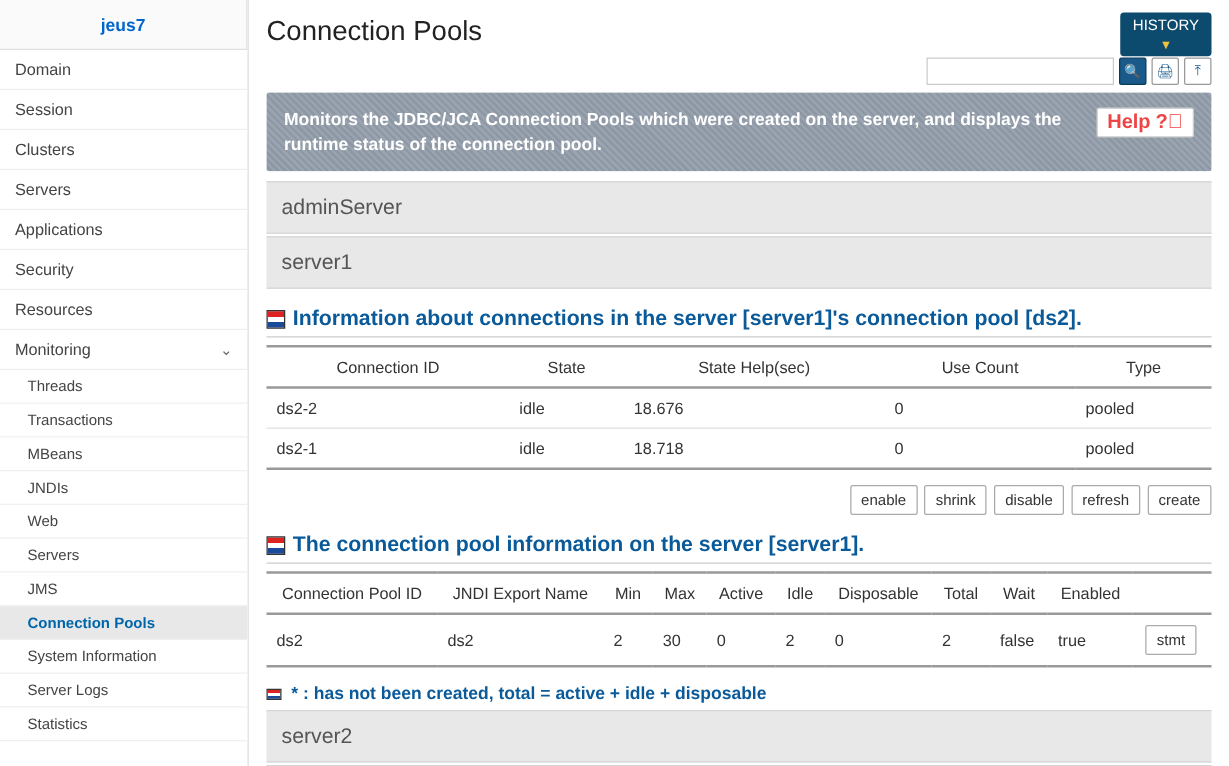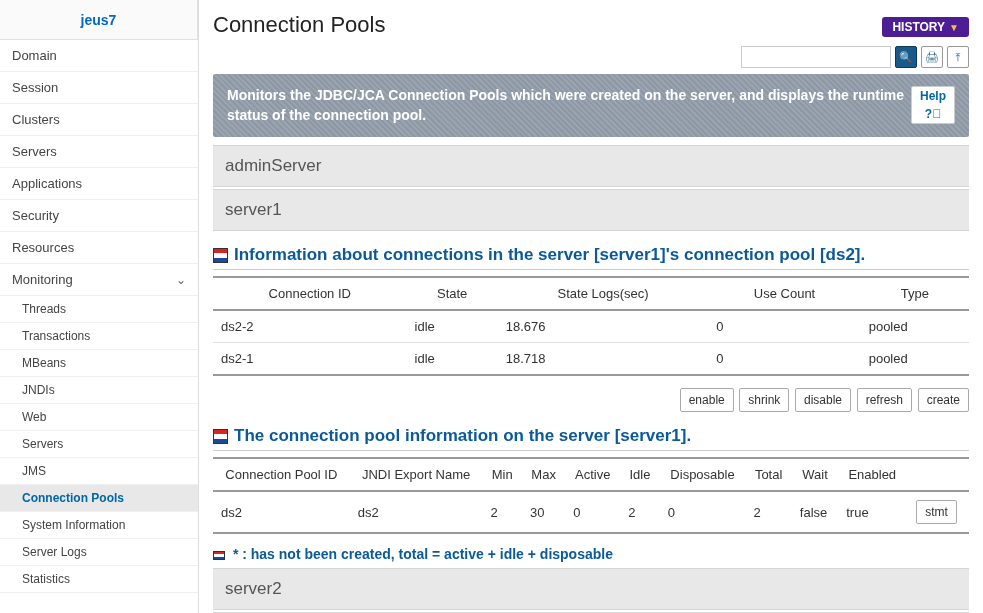--- a/index.html
+++ b/index.html
@@ -11,29 +11,29 @@
 .nav { list-style: none; }
 .nav-item { padding: 8px 12px; border-bottom: 1px solid #eee; color: #444; cursor: pointer; font-size: 13px; }
 .nav-item.expand { display: flex; justify-content: space-between; align-items: center; }
 .nav-item .chev { font-size: 12px; color: #666; }
 .subnav { list-style: none; background: #fff; }
 .subnav .sub-item { padding: 6px 12px 6px 22px; border-bottom: 1px solid #f0f0f0; color: #444; cursor: pointer; font-size: 12px; }
 .subnav .sub-item.active { background: #e8e8e8; color: #0066aa; font-weight: bold; }
 .main { flex: 1; padding: 8px 14px; overflow-y: auto; position: relative; }
 .topbar { display: flex; justify-content: space-between; align-items: center; }
 h1.page-title { font-size: 22px; font-weight: normal; color: #222; margin: 4px 0 8px 0; }
-.history-btn { background: #4c1d95; color: #fff; padding: 3px 10px; border-radius: 3px; font-weight: bold; font-size: 12px; cursor: pointer; display: inline-flex; align-items: center; gap: 4px; }
+.history-btn { background: #0c4a6e; color: #fff; padding: 3px 10px; border-radius: 3px; font-weight: normal; font-size: 12px; cursor: pointer; display: inline-flex; align-items: center; gap: 4px; flex-direction: column; }
 .history-btn .chev-down { color: #f0c040; font-size: 10px; }
 .search-row { display:flex; justify-content:flex-end; align-items:center; gap:4px; margin-bottom:6px;}
 .search-input { width: 150px; height: 22px; border: 1px solid #ccc; padding: 2px 4px; font-size: 12px; }
 .icon-btn { width:22px; height:22px; background:#1a5a8a; color:#fff; border:1px solid #0a3a5a; display:inline-flex; align-items:center; justify-content:center; cursor:pointer; font-size:11px; border-radius:2px;}
 .icon-btn.outline { background:#fff; color:#1a5a8a; border:1px solid #999;}
 .info-banner { background: repeating-linear-gradient(45deg,#9aa4b0,#9aa4b0 2px,#8e98a4 2px,#8e98a4 4px); background-color:#8e98a4; border-radius:2px; padding: 12px 14px; color:#fff; font-weight:bold; font-size:14px; display:flex; justify-content:space-between; align-items:flex-start; margin-bottom:8px;}
 .info-banner .txt { flex:1; line-height:1.4; }
-.help-btn { background:#fff; border:1px solid #ccc; color:#0369a1; padding:2px 8px; font-size:12px; cursor:pointer; border-radius:2px; display:inline-flex; align-items:center; gap:4px;flex-direction:column;}
+.help-btn { background:#fff; border:1px solid #ccc; color:#ef4444; padding:2px 8px; font-size:16px; cursor:pointer; border-radius:2px; display:inline-flex; align-items:center; gap:4px;}
 .server-row { background:#e8e8e8; padding:10px 12px; color:#555; border-top:1px solid #d5d5d5; border-bottom:1px solid #d5d5d5; font-size:17px; margin-top:2px; cursor:pointer;}
 .section-title { color:#0a5a9a; font-size:17px; font-weight:bold; margin:14px 0 6px 0; display:flex; align-items:center; gap:6px; border-bottom:1px solid #ccc; padding-bottom:4px;}
 .section-title .flag { width:15px; height:15px; display:inline-block; background: linear-gradient(to bottom, #d22 0%, #d22 33%, #fff 33%, #fff 66%, #1a4a9a 66%, #1a4a9a 100%); border:1px solid #333; flex-shrink:0;}
 .flag-small { width:12px; height:9px; display:inline-block; background: linear-gradient(to bottom, #d22 0%, #d22 33%, #fff 33%, #fff 66%, #1a4a9a 66%, #1a4a9a 100%); border:1px solid #333; vertical-align:middle; margin-right:4px;}
 table.data { width:100%; border-collapse:collapse; font-size:13px; border-top:2px solid #999; border-bottom:2px solid #999;}
 table.data th { padding:8px 8px; text-align:center; font-weight:normal; color:#333; border-bottom:2px solid #999; background:#fff;}
 table.data td { padding:8px 8px; border-bottom:1px solid #e0e0e0; color:#333; text-align:left;}
 table.data td.num { text-align:left; }
 .btn-row { text-align:right; margin:12px 0 8px 0; }
 .btn { display:inline-block; border:1px solid #aaa; background:#fff; padding:4px 8px; font-size:12px; color:#333; cursor:pointer; margin-left:2px; border-radius:2px;}
@@ -107,21 +107,21 @@
     <div class="section-title">
       <span class="flag"></span>
       <span>Information about connections in the server [server1]'s connection pool [ds2].</span>
     </div>
 
     <table class="data">
       <thead>
         <tr>
           <th>Connection ID</th>
           <th>State</th>
-          <th>State Logs(sec)</th>
+          <th>State Help(sec)</th>
           <th>Use Count</th>
           <th>Type</th>
         </tr>
       </thead>
       <tbody>
         <tr>
           <td>ds2-2</td>
           <td>idle</td>
           <td>18.676</td>
           <td>0</td>

